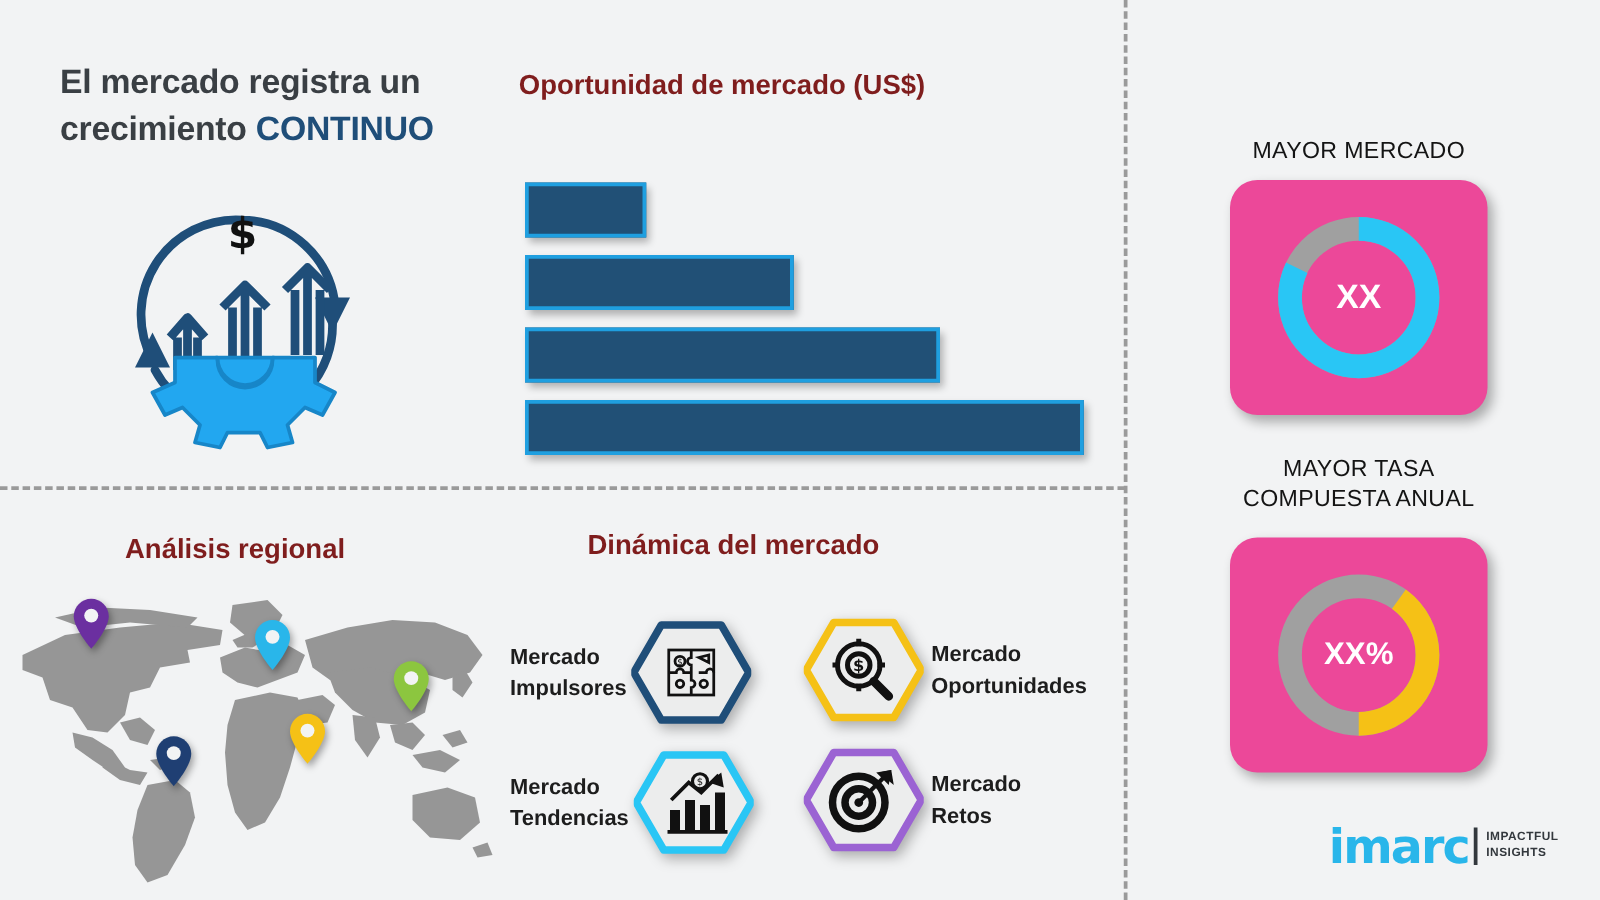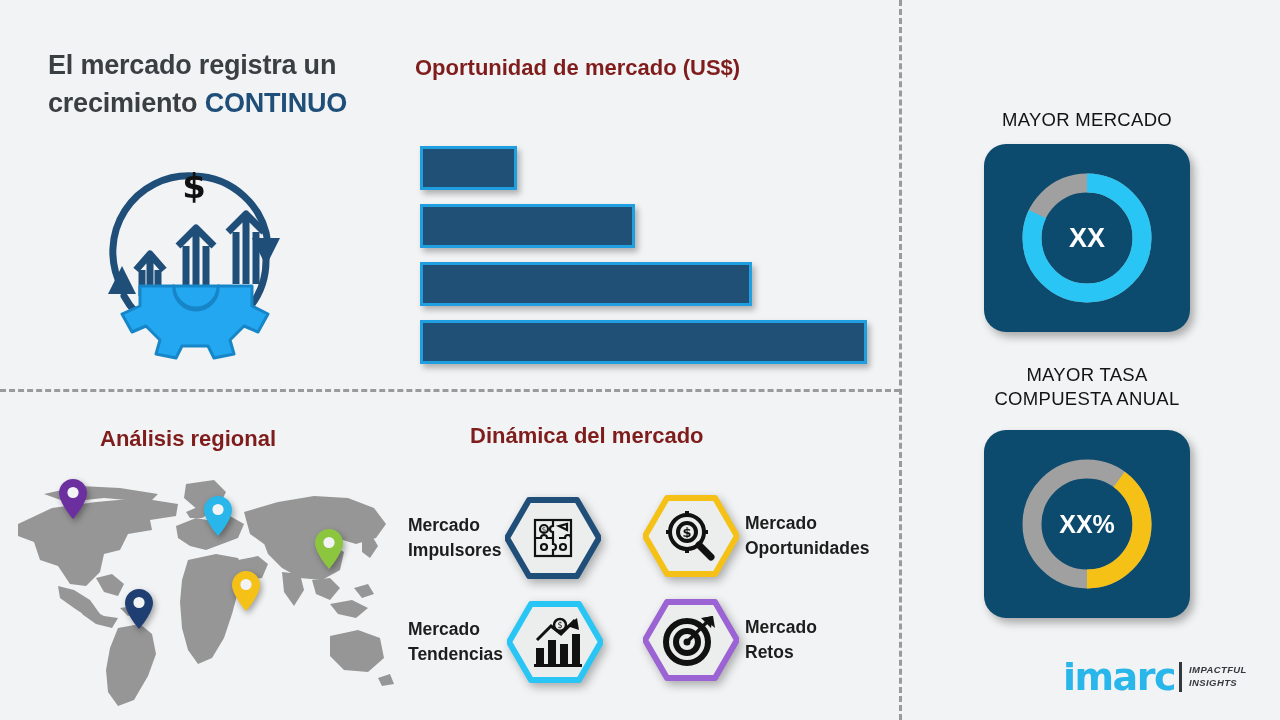--- a/index.html
+++ b/index.html
@@ -77,21 +77,21 @@
   #dyn-challenges .dyn-label{margin-left:6px;}
 
   
   .donut-block{position:absolute;}
   .donut-cap{
     text-align:center;font-size:18.5px;font-weight:normal;color:#141414;
     line-height:1.28;letter-spacing:.3px;white-space:nowrap;
   }
   .donut-card{
     margin:0 auto;width:206px;height:188px;border-radius:22px;
-    background:#0c4a6e;
+    background:#ec4899;
     box-shadow:4px 5px 9px rgba(0,0,0,0.30);
     position:relative;
   }
   .donut-card svg{position:absolute;left:50%;top:50%;transform:translate(-50%,-50%);}
   .donut-center{
     position:absolute;left:0;right:0;top:50%;transform:translateY(-50%);
     text-align:center;color:#ffffff;font-weight:bold;
   }
   #donut-market{left:984px;top:108px;}
   #donut-market .donut-cap{margin-bottom:12px;}
@@ -103,21 +103,20 @@
   
   .logo{position:absolute;left:1063px;top:660px;display:flex;align-items:center;}
   .logo-mark{
     font-size:38px;font-weight:bold;color:#29b6ea;letter-spacing:-1.5px;
     line-height:0.9;font-family:"DejaVu Sans", sans-serif;
   }
   .logo-bar{width:3px;height:30px;background:#33383d;margin:0 7px 0 4px;}
   .logo-tag{
     font-size:9.5px;font-weight:bold;color:#33383d;line-height:1.35;
     letter-spacing:.4px;
-    font-style:italic;
   }
 </style>
 </head>
 <body>
 
 <div class="stage">
 
   <div class="div-h"></div>
   <div class="div-v"></div>
 

